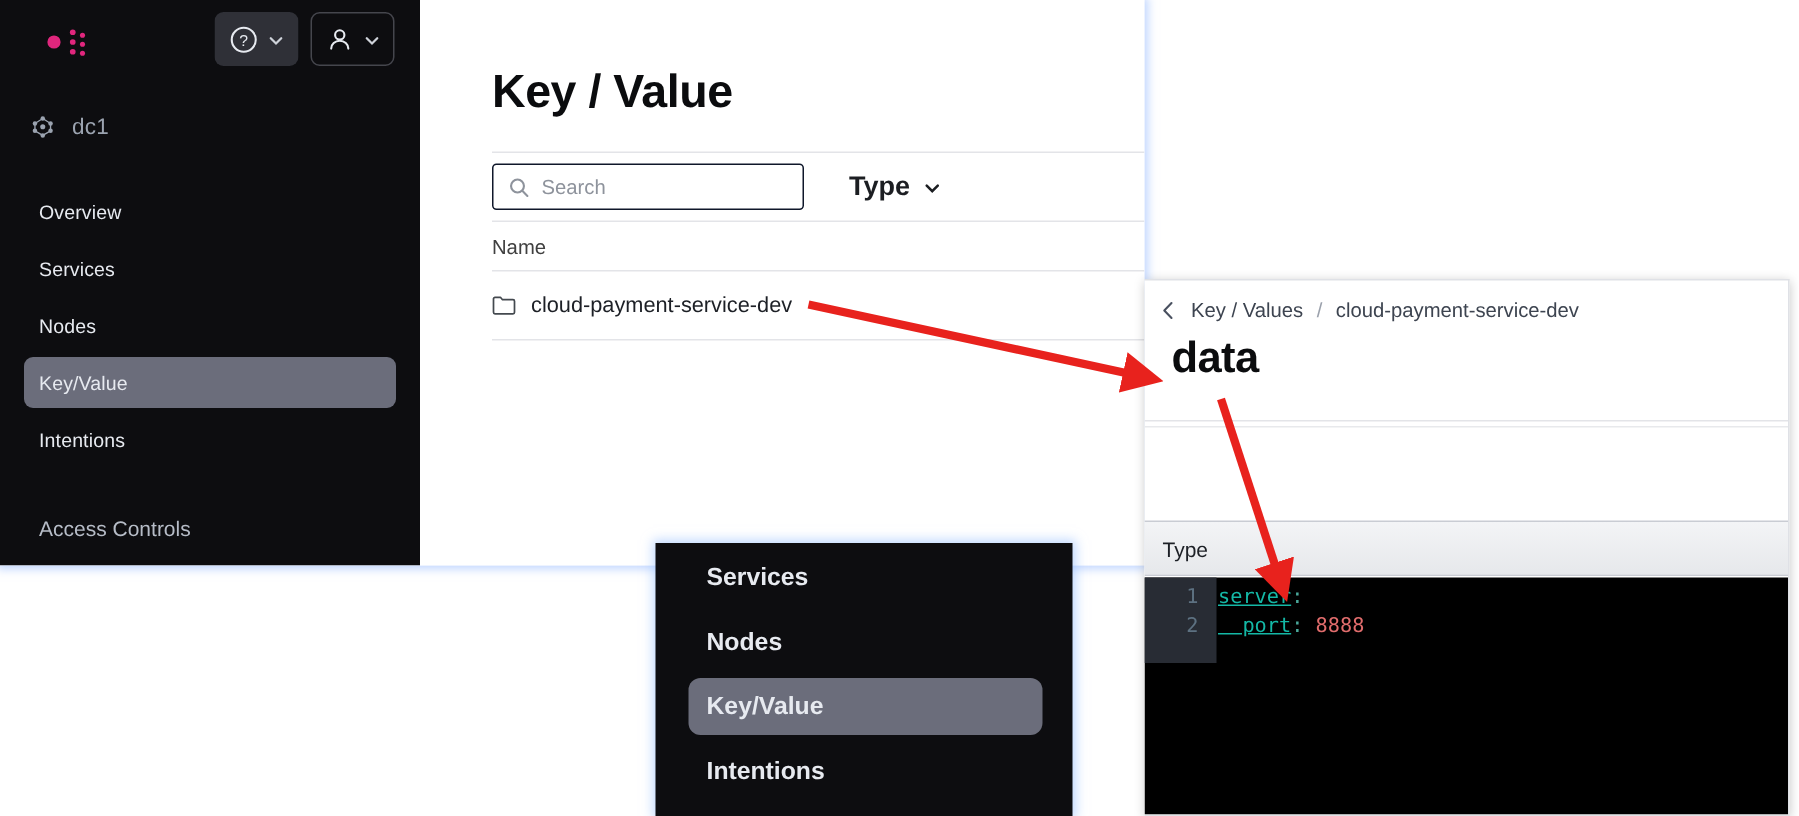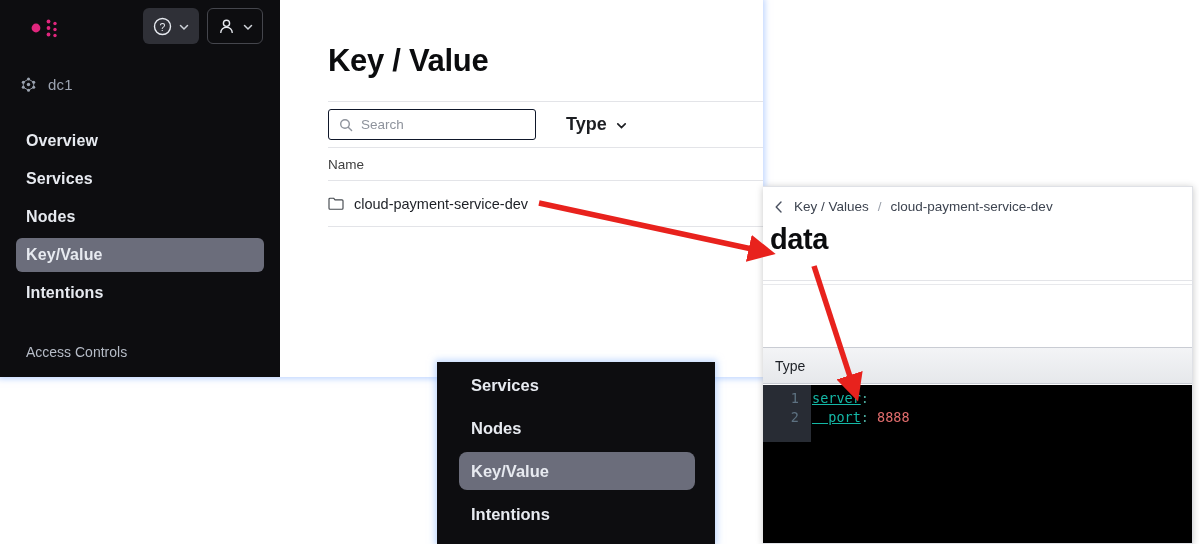--- a/index.html
+++ b/index.html
@@ -35,21 +35,21 @@
   .dc-row {
     position: absolute; left: 20px; top: 76px;
     display:flex; align-items:center; gap: 11px; text-align: right;
   }
   .dc-label { color:#9ba3b0; font-size: 15px; letter-spacing:.2px; }
 
   .navlist { position:absolute; left: 16px; top: 124px; width: 248px; }
   .navitem {
     height: 34px; display:flex; align-items:center;
     padding: 0 10px; border-radius: 6px; margin-bottom: 4px;
-    color: #e7eaf0; font-size: 16px; font-weight: 700; letter-spacing:.1px;
+    color: #e7eaf0; font-size: 13px; font-weight: 400; letter-spacing:.1px;
   }
   .navitem.active { background: #6b6d7b; }
   .navfoot {
     position:absolute; left: 26px; top: 344px;
     color:#b6bcc7; font-size: 14px;
   }
 
   
   .content { position: absolute; left: 280px; top: 0; right: 0; bottom: 0; background:#fff; }
   .page-title {
@@ -101,21 +101,21 @@
     box-shadow: 0 1px 7px rgba(0,0,0,.22); overflow:hidden;
   }
   .crumb {
     position:absolute; left: 10px; top: 12px;
     display:flex; align-items:center; gap:9px;
     font-size: 13.5px; color:#3d4450;
   }
   .crumb .sep { color:#9aa0ab; }
   .crumb .cur { color:#3d4450; }
   .detail-title {
-    position:absolute; left: 7px; top: 36px;
+    position:absolute; left: 18px; top: 36px;
     font-size: 29px; font-weight: 700; color:#0b0c0e; letter-spacing:-.4px;
   }
   .rule-a { position:absolute; left:0; top: 93px; width:100%; height:1px; background:#e3e4e8; }
   .rule-b { position:absolute; left:0; top: 97px; width:100%; height:1px; background:#e8e9ec; }
   .rule-c { position:absolute; left:0; top: 160px; width:100%; height:1px; background:#c9ccd3; }
   .value-head {
     position:absolute; left:0; top: 161px; width:100%; height: 36px;
     background: linear-gradient(to bottom,#f3f4f6 0%, #e6e8eb 100%);
     display:flex; align-items:center; padding-left: 12px;
     color:#1d2026; font-size: 14px;

